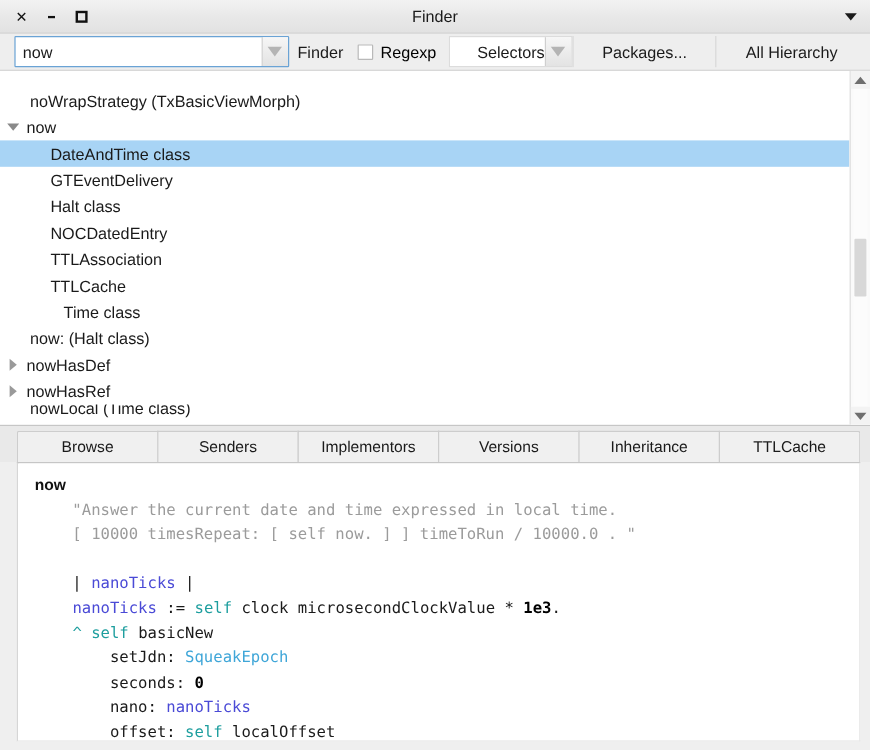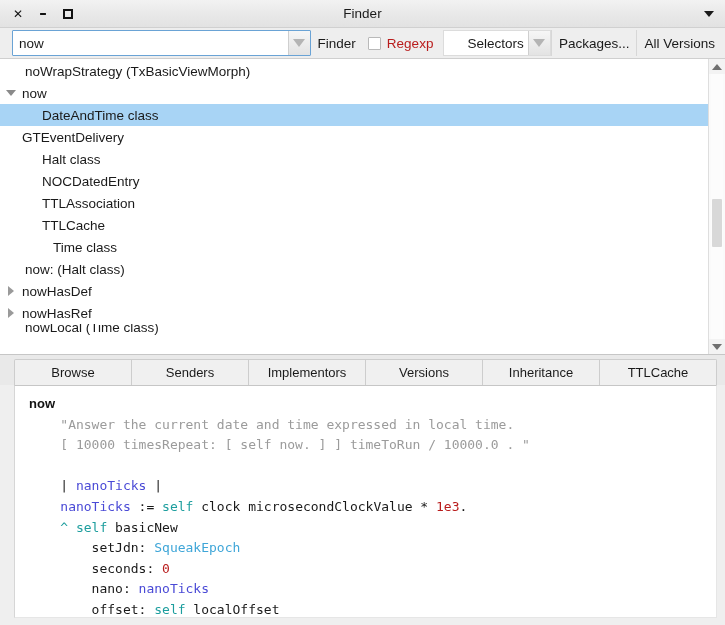--- a/index.html
+++ b/index.html
@@ -119,21 +119,21 @@
     font-size: 13.5px;
     color: #1a1a1a;
     cursor: pointer;
     white-space: nowrap;
   }
   .tb-check {
     display: flex; align-items: center;
     gap: 6px;
     padding: 0 7px 0 5px;
     font-size: 13.5px;
-    color: #b91c1c;
+    color: #000000;
     cursor: pointer;
     white-space: nowrap;
   }
   .checkbox {
     width: 13px; height: 13px;
     background: #ffffff;
     border: 1px solid #b9b9b9;
     border-radius: 1px;
   }
   .selectors-wrap {
@@ -146,21 +146,21 @@
   }
   .selectors-text {
     flex: 1;
     display: flex; align-items: center;
     padding-left: 23px;
     font-size: 13.5px;
     color: #1a1a1a;
   }
   .btn-flat {
     display: flex; align-items: center;
-    padding: 0 7px;
+    padding: 0 24px;
     font-size: 13.5px;
     color: #1a1a1a;
     background: #eeeeee;
     border-left: 1px solid #d7d7d7;
     cursor: pointer;
     white-space: nowrap;
   }
 
   
   .list-area {
@@ -169,21 +169,21 @@
     position: relative;
     background: #ffffff;
     border-top: 1px solid #cfcfcf;
     border-bottom: 1px solid #c6c6c6;
     display: flex;
     overflow: hidden;
   }
   .list-body {
     flex: 1;
     overflow: hidden;
-    padding-top: 1px;
+    padding-top: 14px;
   }
   .row {
     height: 22px;
     display: flex;
     align-items: center;
     font-size: 13.5px;
     color: #1a1a1a;
     cursor: pointer;
     white-space: nowrap;
   }
@@ -298,21 +298,21 @@
     font-family: "DejaVu Sans Mono", monospace;
     font-size: 13px;
     line-height: 20.6px;
     white-space: pre;
     color: #1a1a1a;
   }
   .c-sel   { font-family: "Liberation Sans", sans-serif; font-weight: bold; font-size: 13px; color: #111; }
   .c-cmt   { color: #9b9b9b; }
   .c-var   { color: #4a4ad6; }
   .c-kw    { color: #1d9e9e; }
-  .c-num   { color: #b91c1c; }
+  .c-num   { color: #000000; font-weight: bold; }
   .c-cls   { color: #3fa6d8; }
   .c-ret   { color: #1d9e9e; }
   .c-plain { color: #1a1a1a; }
 </style>
 </head>
 <body>
 
 <div id="app">
 
   <div class="titlebar">
@@ -341,42 +341,42 @@
       <span class="checkbox"></span>
       <span>Regexp</span>
     </div>
     <div class="selectors-wrap">
       <div class="selectors-text">Selectors</div>
       <div class="combo-btn">
         <div class="tri-down-gray"></div>
       </div>
     </div>
     <div class="btn-flat">Packages...</div>
-    <div class="btn-flat">All Versions</div>
+    <div class="btn-flat">All Hierarchy</div>
   </div>
 
   <div class="list-area">
     <div class="list-body" id="list-body">
         <div class="row">
           <div class="twisty"></div>
           <div class="lbl" style="margin-left: 3px;">noWrapStrategy (TxBasicViewMorph)</div>
         </div>
         <div class="row">
           <div class="twisty">
             <div class="tw-open"></div>
           </div>
           <div class="lbl" style="margin-left: 0px;">now</div>
         </div>
         <div class="row selected">
           <div class="twisty"></div>
           <div class="lbl" style="margin-left: 20px;">DateAndTime class</div>
         </div>
         <div class="row">
           <div class="twisty"></div>
-          <div class="lbl" style=" text-align: right;">GTEventDelivery</div>
+          <div class="lbl" style="margin-left: 20px; text-align: right;">GTEventDelivery</div>
         </div>
         <div class="row">
           <div class="twisty"></div>
           <div class="lbl" style="margin-left: 20px;">Halt class</div>
         </div>
         <div class="row">
           <div class="twisty"></div>
           <div class="lbl" style="margin-left: 20px;">NOCDatedEntry</div>
         </div>
         <div class="row">

